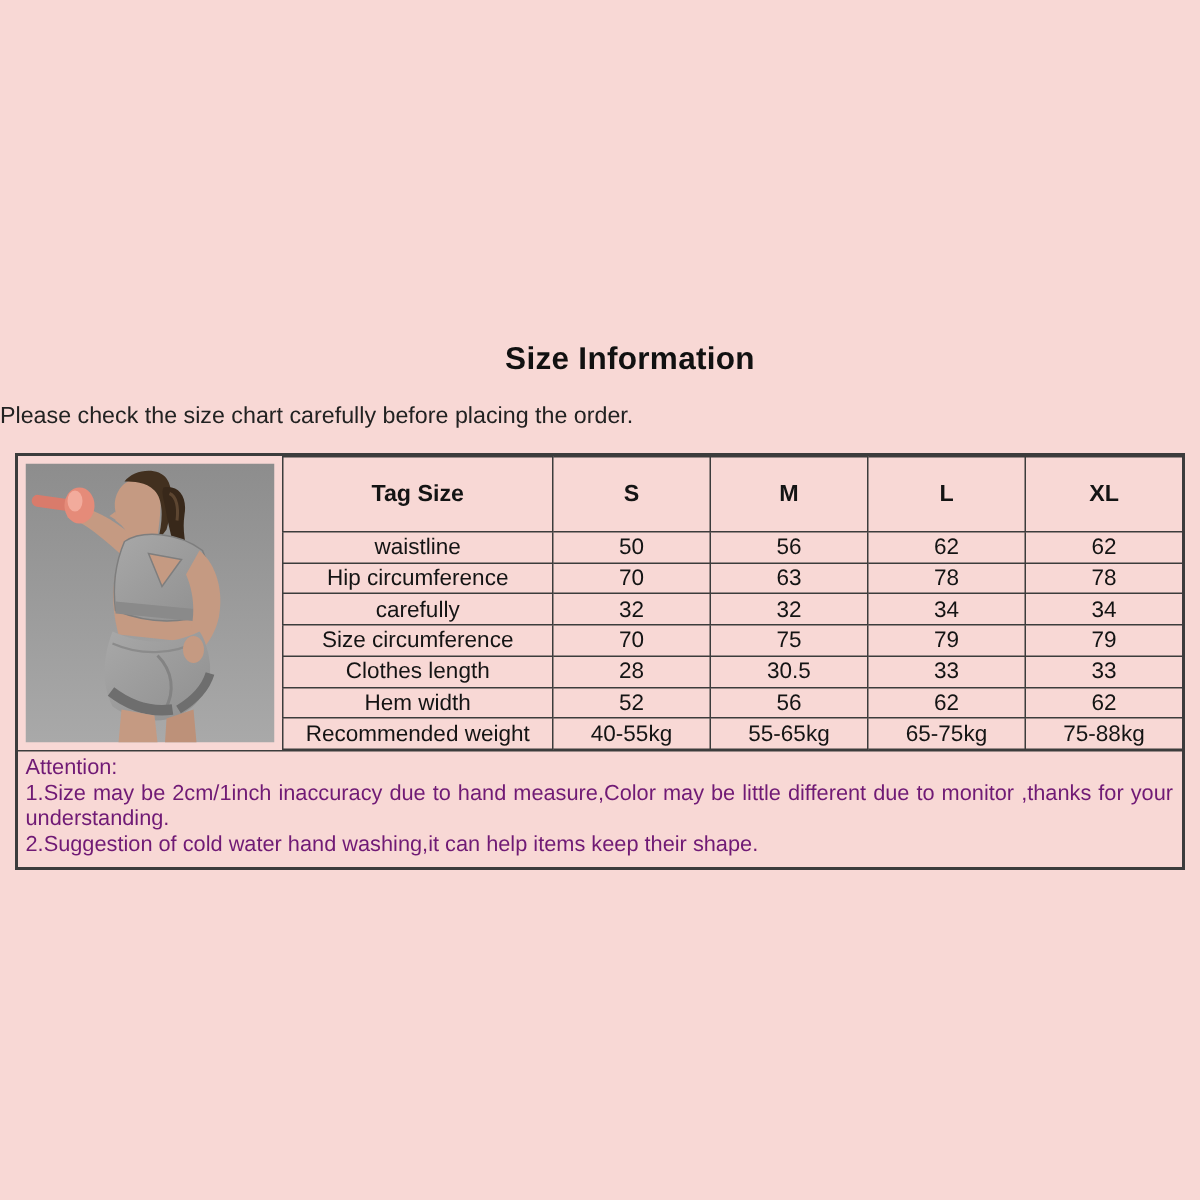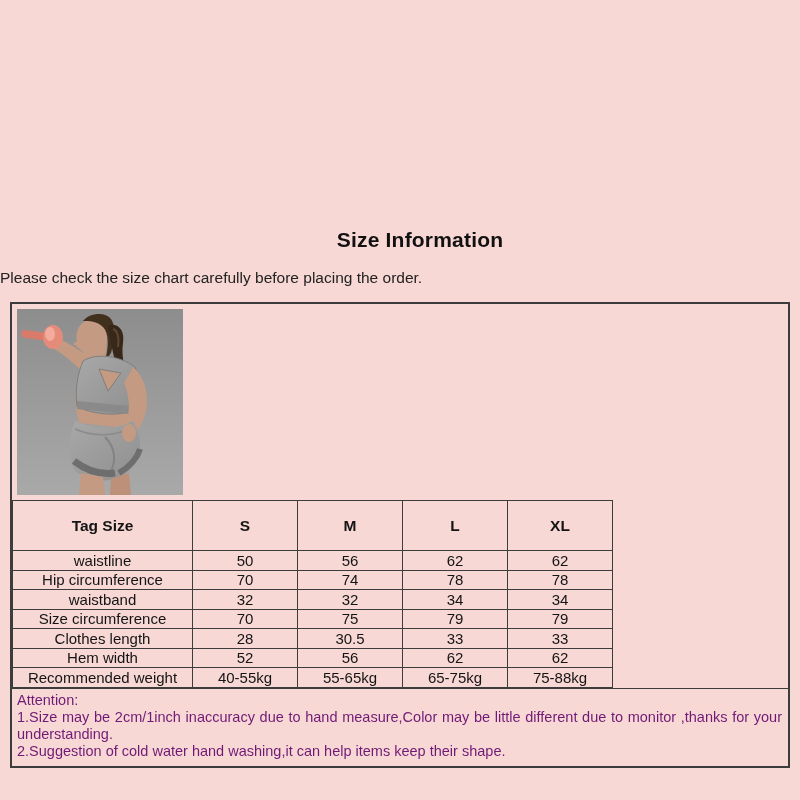--- a/index.html
+++ b/index.html
@@ -24,21 +24,21 @@
     text-align: left;
     font-size: 15.5px; color: #222;
   }
 
   .panel {
     position: absolute; top: 302px; left: 10px;
     width: 780px; box-sizing: border-box;
     border: 2px solid #3c3c3c;
     background: #f8d8d5;
   }
-  .panel-top { display: flex; align-items: stretch; flex-direction: column; }
+  .panel-top { display: flex; align-items: stretch; }
 
   .photo-cell {
     width: 176px; box-sizing: border-box;
     padding: 5px; flex: 0 0 176px;
     display: flex;
   }
   .photo-cell svg { width: 100%; height: 100%; display: block; }
 
   table.size-table {
     flex: 1 1 auto;
@@ -157,26 +157,26 @@
           <tr>
             <td>waistline</td>
             <td>50</td>
             <td>56</td>
             <td>62</td>
             <td>62</td>
           </tr>
           <tr>
             <td>Hip circumference</td>
             <td>70</td>
-            <td>74</td>
+            <td>63</td>
             <td>78</td>
             <td>78</td>
           </tr>
           <tr>
-            <td>waistband</td>
+            <td>carefully</td>
             <td>32</td>
             <td>32</td>
             <td>34</td>
             <td>34</td>
           </tr>
           <tr>
             <td>Size circumference</td>
             <td>70</td>
             <td>75</td>
             <td>79</td>

